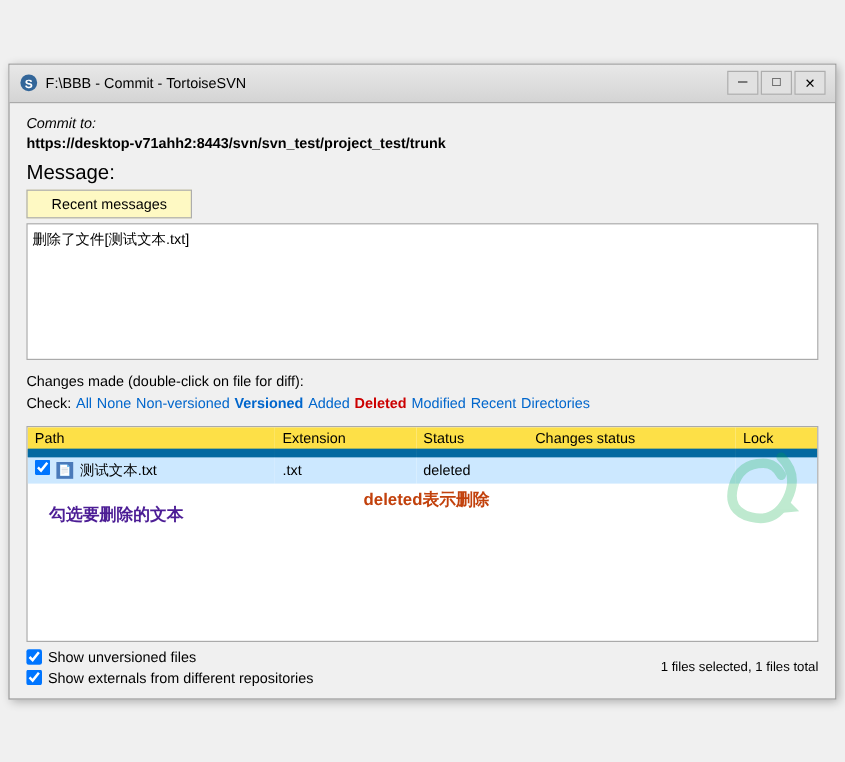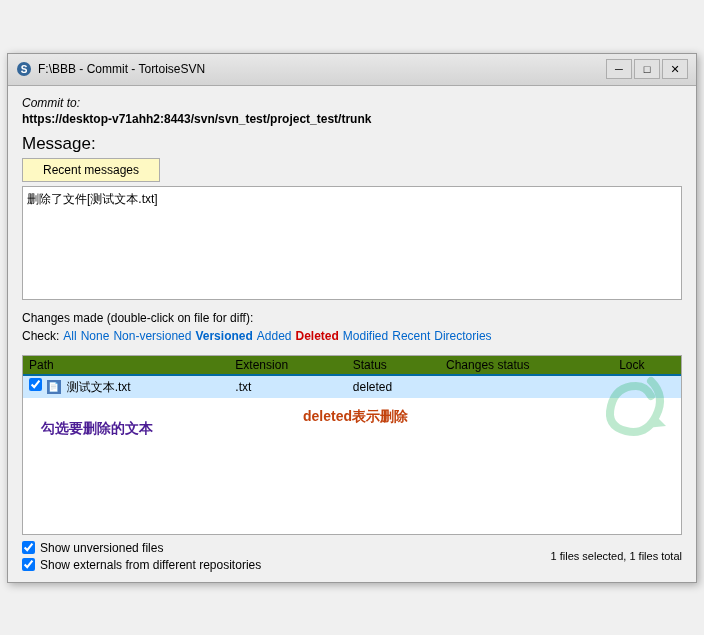--- a/index.html
+++ b/index.html
@@ -130,22 +130,22 @@
       overflow-y: auto;
       position: relative;
     }
 
     .file-table {
       width: 100%;
       border-collapse: collapse;
       font-size: 12px;
     }
     .file-table th {
-      background: #4d7c0f;
-      border-bottom: 2px solid #0369a1;
+      background: #fde047;
+      border-bottom: 7px solid #0369a1;
       padding: 2px 6px;
       text-align: left;
       font-weight: normal;
       white-space: nowrap;
     }
     .file-table td {
       padding: 2px 6px;
       vertical-align: middle;
     }
     .file-table tr.selected { background: #cce8ff; }

